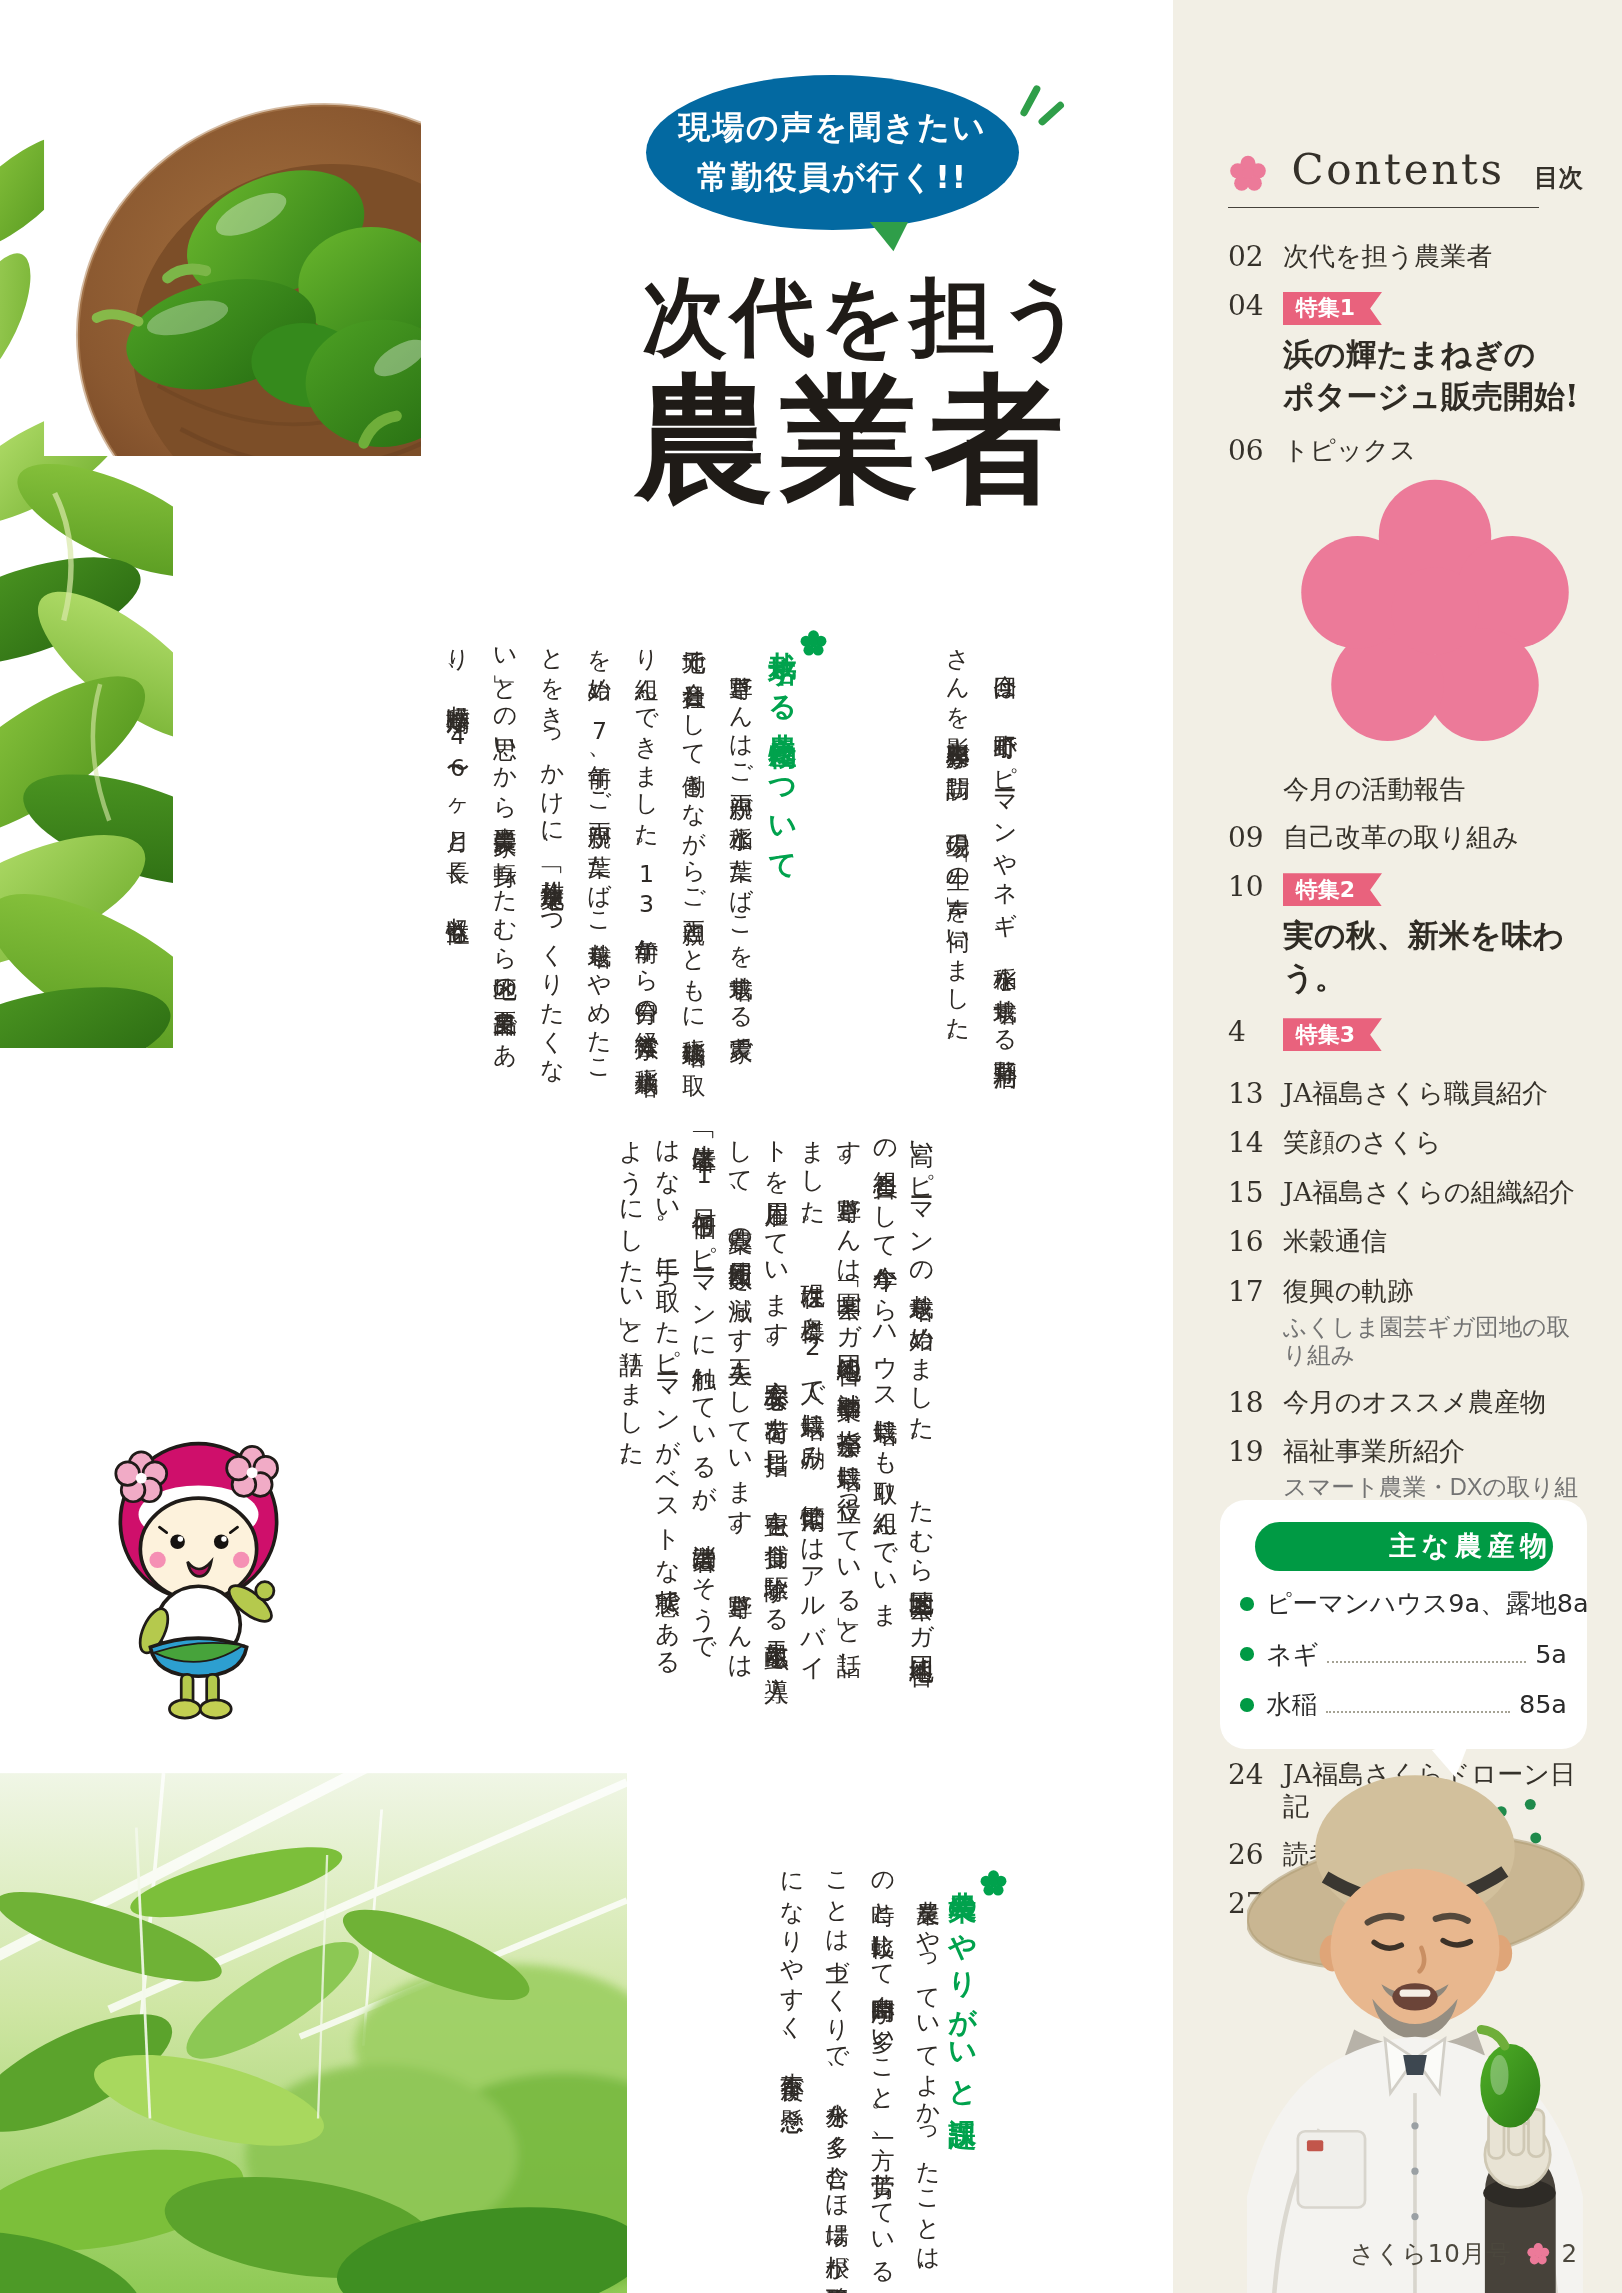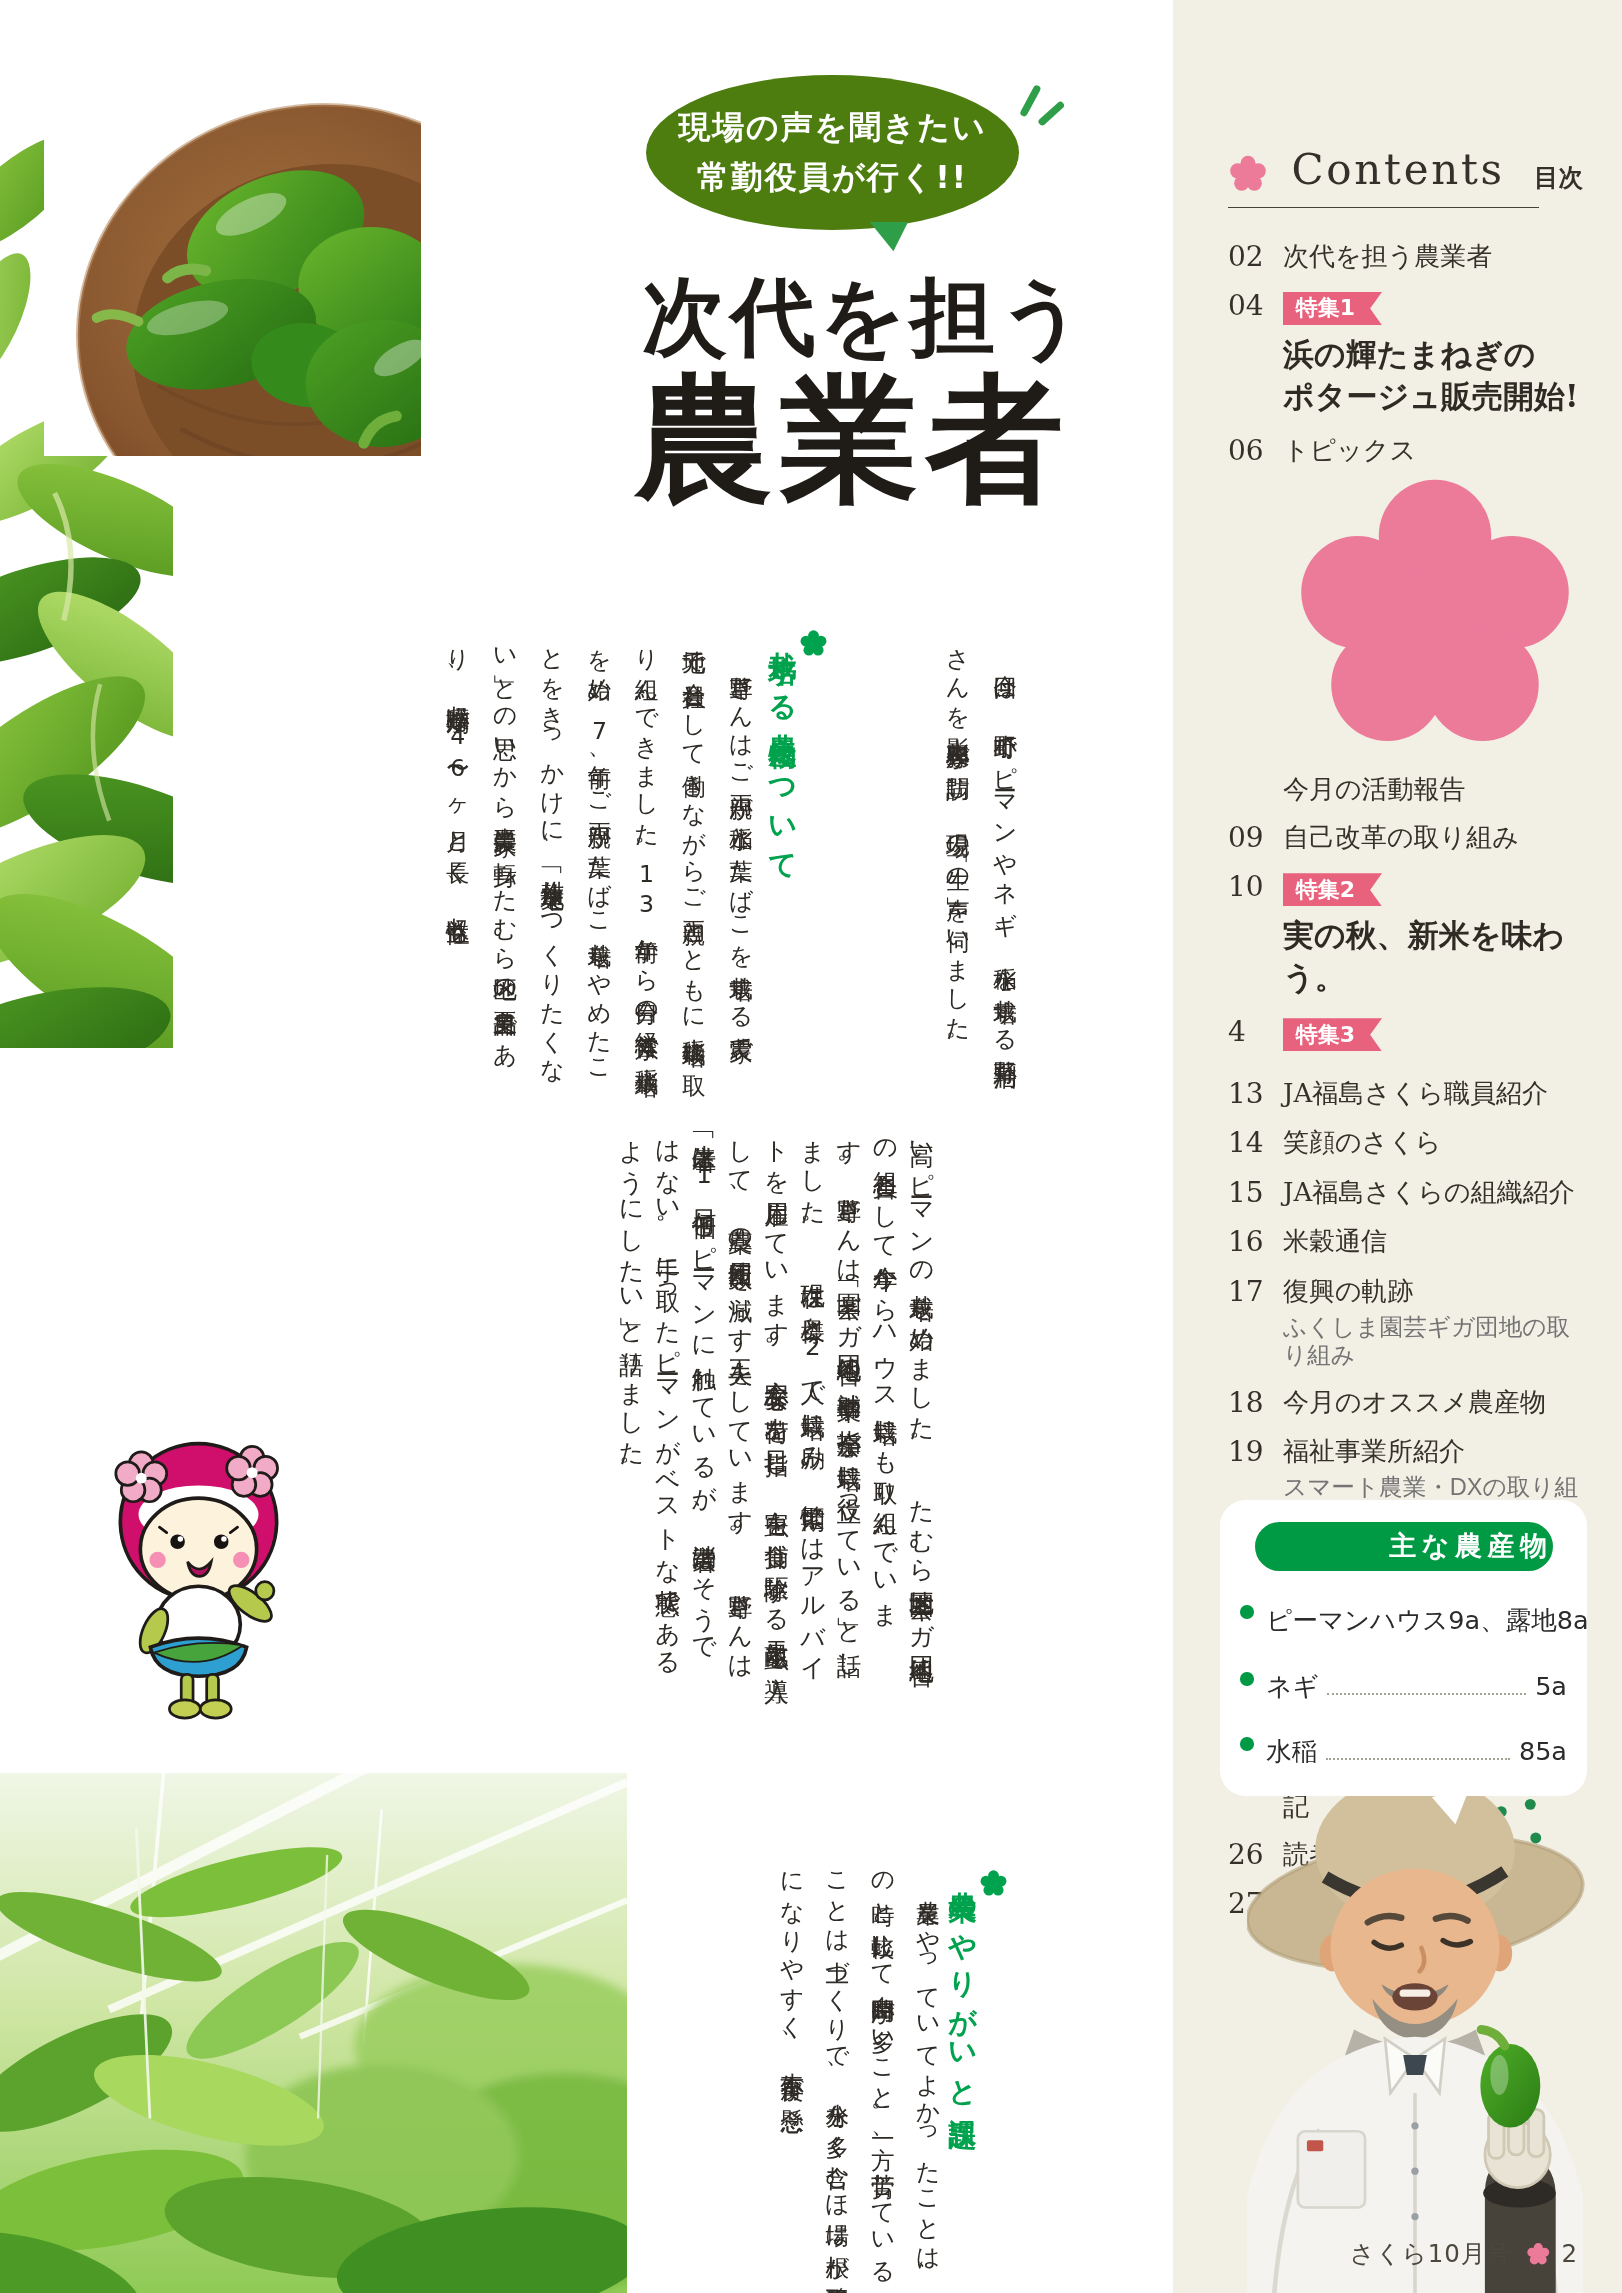--- a/index.html
+++ b/index.html
@@ -29,26 +29,26 @@
   .products{left:1220px;top:1500px;width:367px;background:#fff;border-radius:25.5px;padding:22px 20px 27px;box-sizing:border-box;z-index:4;}
   .products:after{content:"";position:absolute;left:216px;bottom:-27px;width:0;height:0;
     border-left:14.5px solid transparent;border-right:27px solid transparent;border-top:33px solid #fff;transform:rotate(-18deg);}
   .pill{background:#009a44;color:#fff;font-size:27px;font-weight:bold;letter-spacing:5.5px;
         text-align:right;border-radius:908px;padding:6.4px 0;width:298px;margin:0 auto;}
   .prod-row{display:flex;align-items:baseline;font-size:25.5px;color:#2b2b2b;margin-top:15.5px;}
   .prod-dot{flex:0 0 13.6px;width:13.6px;height:13.6px;border-radius:50%;background:#009a44;margin-right:12.7px;align-self:center;}
   .prod-name{white-space:nowrap;}
   .prod-leader{flex:1;border-bottom:2.7px dotted #a5a294;margin:0 9px 6.4px 9px;height:0.9px;}
   .prod-sp{flex:1;}
-  .prod-val{white-space:nowrap;margin-top:17px;}
+  .prod-val{white-space:nowrap;}
   
   .footer{right:45px;bottom:23.6px;display:flex;align-items:center;z-index:9;color:#4b473d;font-size:24.5px;letter-spacing:0.9px;}
   .footer .sakura-icon{width:24.5px;height:24.5px;color:#ec7a99;margin:0 11px 0 14.5px;}
   
-  .bubble{left:646px;top:75px;width:373px;height:155px;background:#4d7c0f;border-radius:50%;
+  .bubble{left:646px;top:75px;width:373px;height:155px;background:#0369a1;border-radius:50%;
           display:flex;flex-direction:column;align-items:center;justify-content:center;z-index:5;}
   .bubble-line{color:#fff;font-size:32px;font-weight:bold;letter-spacing:1.8px;line-height:1.55;}
   .bubble-tail{left:866px;top:222px;z-index:5;}
   .bubble-marks{left:1015px;top:80px;z-index:5;}
   .title1{left:642px;top:260px;font-size:85px;font-weight:900;color:#1f1b17;letter-spacing:3.6px;z-index:3;}
   .title2{left:635px;top:364px;font-size:138px;font-weight:900;color:#1f1b17;letter-spacing:7.3px;line-height:1.1;z-index:3;}
   
   .vtext{position:absolute;writing-mode:vertical-rl;text-orientation:upright;color:#2e2a26;z-index:6;}
   .body1{font-size:23.6px;line-height:2.0;letter-spacing:1.8px;}
   .body2{font-size:24.5px;line-height:1.48;letter-spacing:1.8px;}

